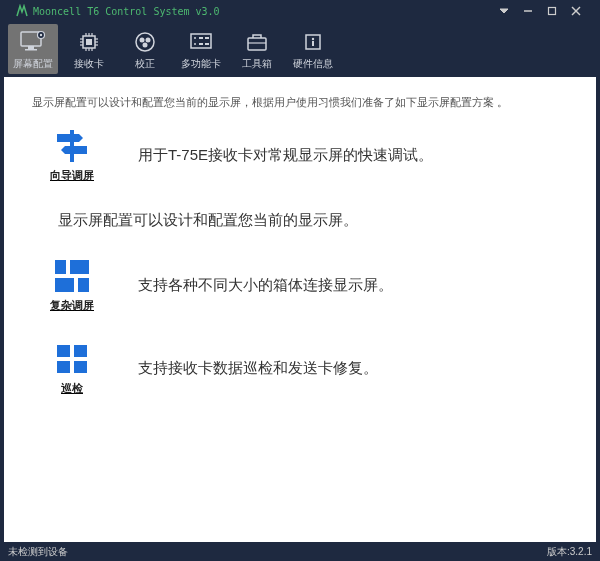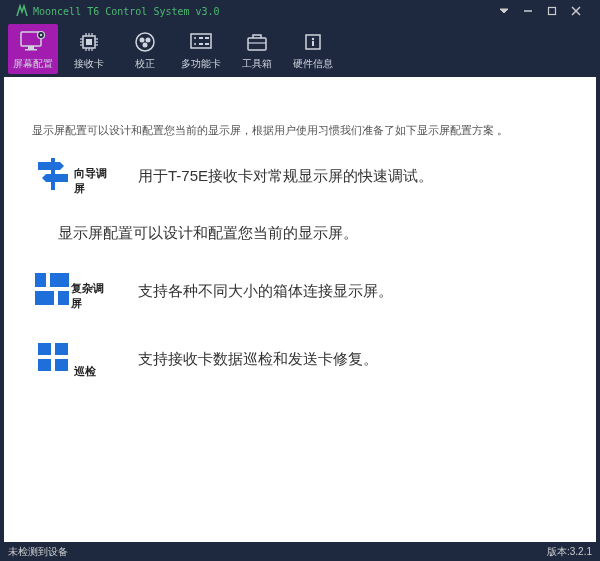--- a/index.html
+++ b/index.html
@@ -4,28 +4,28 @@
 <style>
 * { margin: 0; padding: 0; box-sizing: border-box; }
 body { font-family: "Microsoft YaHei", Arial, sans-serif; background: #1e2940; width: 600px; height: 561px; overflow: hidden; }
 .titlebar { height: 22px; background: #1e2940; display: flex; align-items: center; padding: 0 15px; color: #4db870; font-size: 10px; font-family: monospace; }
 .titlebar .logo { width: 14px; height: 14px; margin-right: 4px; display: inline-flex; align-items: center; justify-content: center; }
 .titlebar .spacer { flex: 1; }
 .titlebar .ctrl { width: 18px; height: 18px; margin-left: 6px; display: inline-flex; align-items: center; justify-content: center; color: #ccc; cursor: pointer; }
 .titlebar .ctrl svg { stroke: #ccc; }
 .toolbar { height: 55px; background: #1e2940; display: flex; padding: 2px 8px; gap: 6px; }
 .tool-item { width: 50px; height: 50px; display: flex; flex-direction: column; align-items: center; justify-content: center; color: #d0d4dc; font-size: 10px; cursor: pointer; border-radius: 2px; }
-.tool-item.active { background: #a21caf; }
+.tool-item.active { background: #737373; }
 .tool-item .icon { height: 28px; display: flex; align-items: center; justify-content: center; }
 .tool-item .label { margin-top: 1px; }
 .content { background: #ffffff; margin: 0 4px; height: 465px; padding: 18px 28px 10px 28px; overflow: hidden; }
 .content h1 { font-size: 22px; font-weight: normal; color: #222; border-bottom: 1px solid #ddd; padding-bottom: 10px; margin-bottom: 12px; }
-.content .desc { font-size: 11px; color: #555; margin-bottom: 18px; margin-top: 28px; }
+.content .desc { font-size: 11px; color: #555; margin-bottom: 18px; }
 .option-row { display: flex; align-items: center; margin-bottom: 28px; }
-.option-icon { width: 80px; display: flex; align-items: flex-end; cursor: pointer; }
+.option-icon { width: 80px; display: flex; flex-direction: column; align-items: center; cursor: pointer; text-decoration: underline; }
 .option-icon .graphic { width: 42px; height: 36px; margin-bottom: 4px; display: flex; align-items: center; justify-content: center; }
 .option-icon .label { font-size: 11px; font-weight: bold; color: #222; }
 .option-desc { font-size: 15px; color: #333; margin-left: 26px; }
 .statusbar { height: 19px; background: #1e2940; color: #ccc; font-size: 10px; display: flex; align-items: center; padding: 0 8px; }
 .statusbar .spacer { flex: 1; }
 </style>
 </head>
 <body>
 
 <div class="titlebar">

